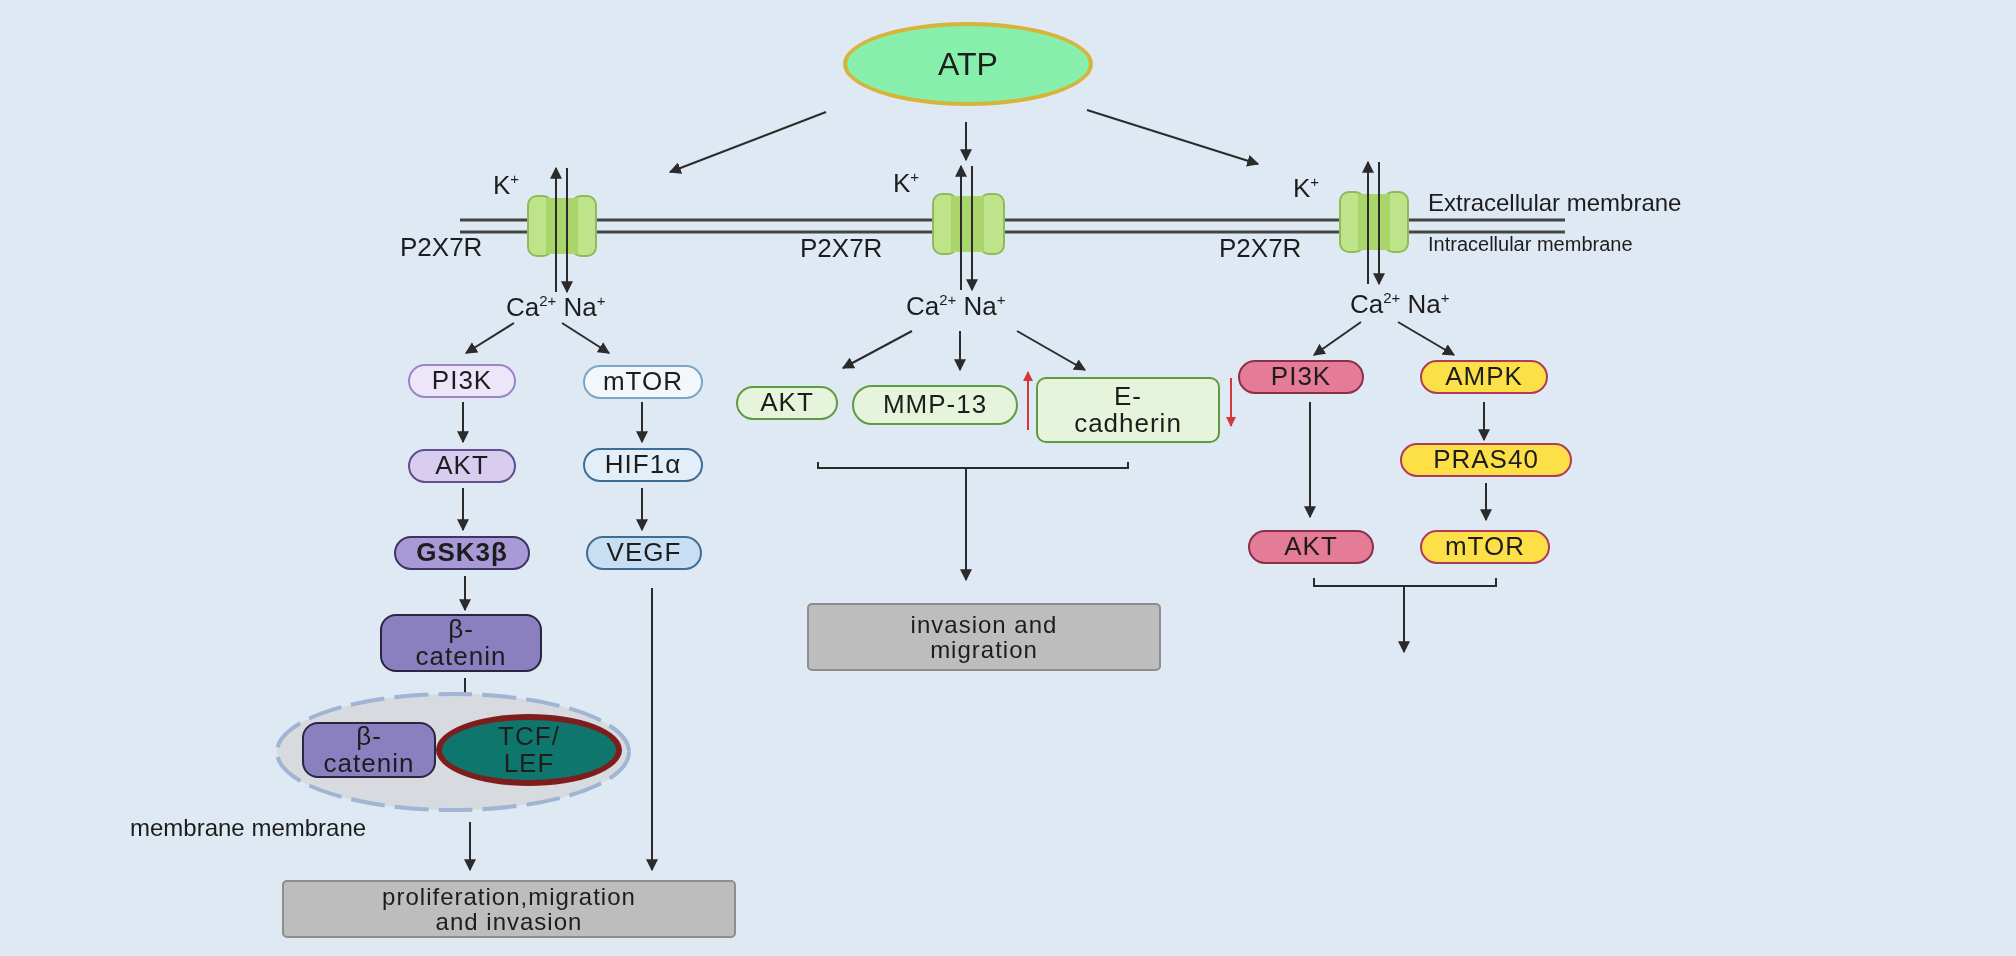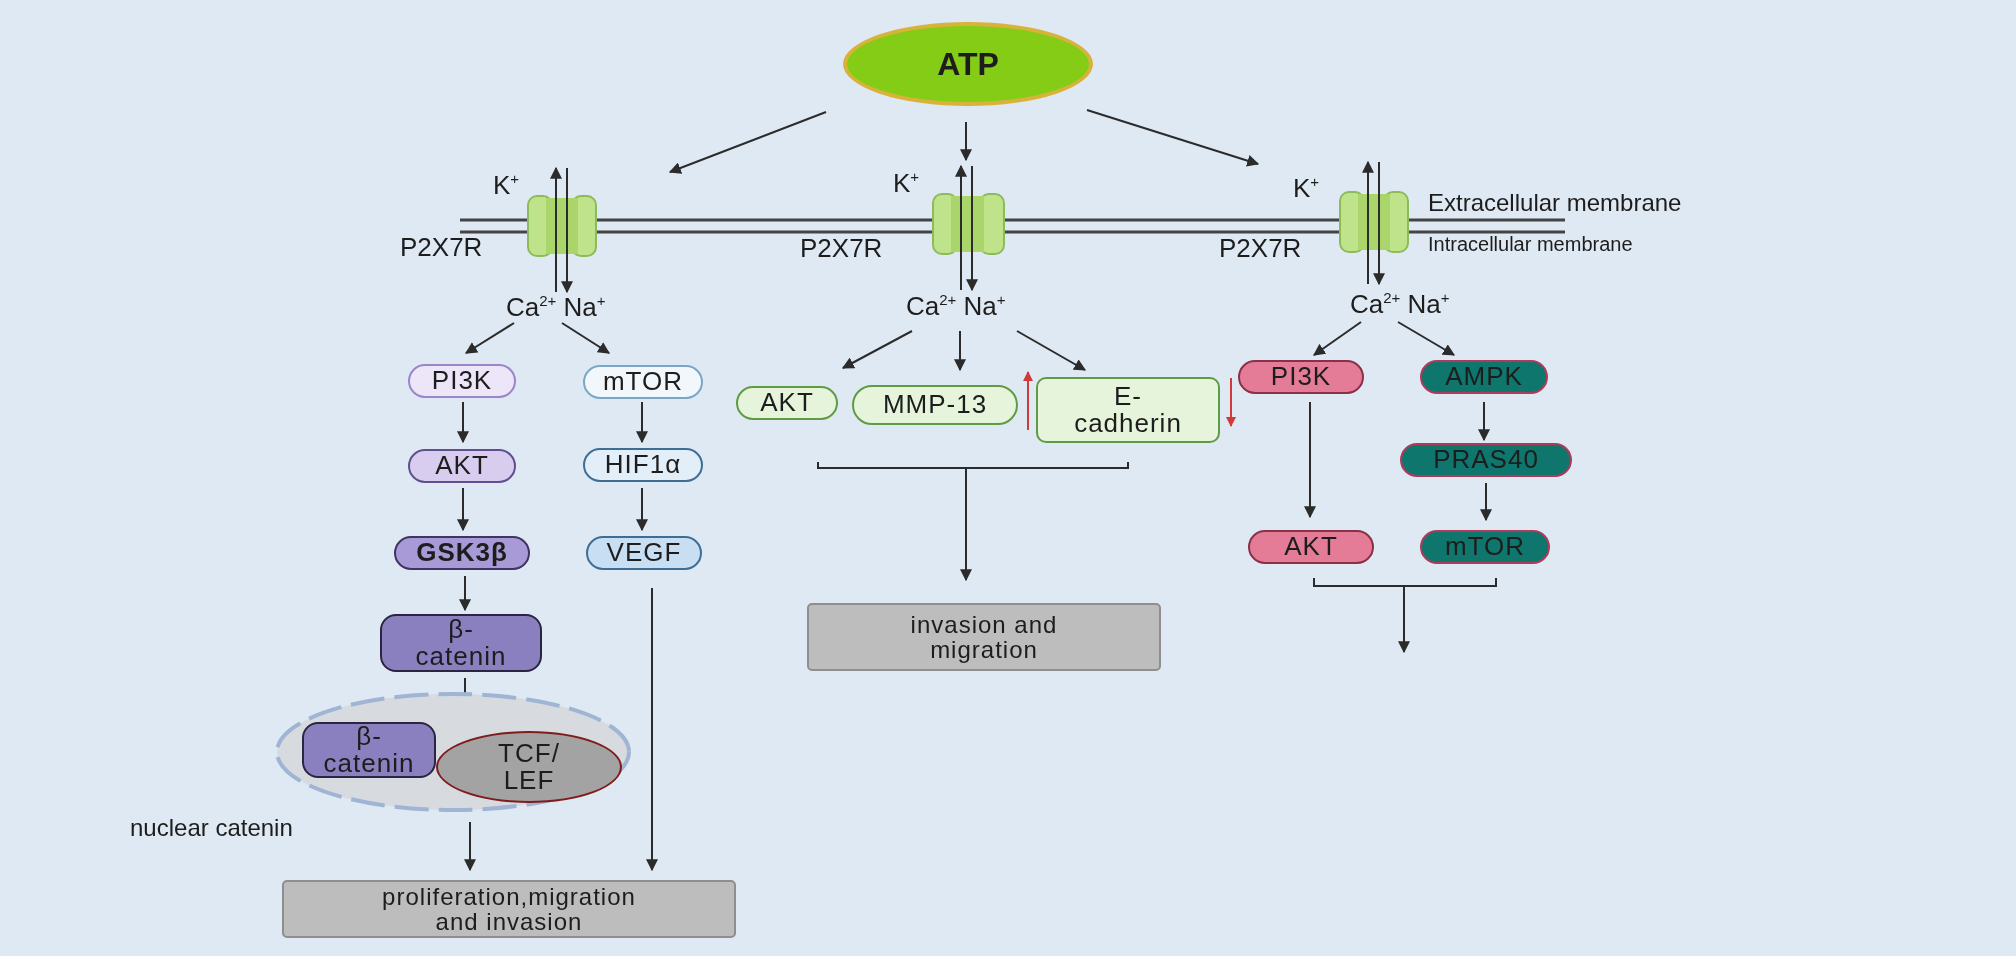--- a/index.html
+++ b/index.html
@@ -16,39 +16,39 @@
     display: flex; align-items: center; justify-content: center;
     text-align: center; line-height: 1.05;
     font-size: 26px; letter-spacing: 1px;
     border: 2px solid #555; border-radius: 20px;
     white-space: pre-line;
   }
   .lbl { position: absolute; font-size: 26px; white-space: nowrap; }
   .lbl sup { font-size: 15px; vertical-align: 10px; }
   .atp {
     position: absolute; left: 843px; top: 22px; width: 250px; height: 84px;
-    border-radius: 50%; background: #84cc16; border: 4px solid #d8b33a;
+    border-radius: 50%; background: #86efac; border: 4px solid #d8b33a;
     display: flex; align-items: center; justify-content: center;
-    font-weight: bold; font-size: 32px; box-sizing: border-box;
+    font-weight: normal; font-size: 32px; box-sizing: border-box;
   }
   .outcome {
     background: #bdbdbd; border: 2px solid #8e8e8e; border-radius: 5px;
     font-size: 24px;
   }
   
   .pur1 { background: #ece6f8; border-color: #9a86c8; }
   .pur2 { background: #d8cdef; border-color: #5f4f8e; }
   .pur3 { background: #a79ad6; border-color: #3f3464; font-weight: bold; }
   .pur4 { background: #8a80c0; border-color: #2a2540; border-radius: 16px; }
   .blu1 { background: #f2f7fc; border-color: #7aa7c8; }
   .blu2 { background: #e2eef8; border-color: #3e6e95; }
   .blu3 { background: #c8def2; border-color: #3e6e95; }
   .grn  { background: #e6f4dc; border-color: #5f9b43; }
   .pnkA { background: #e47b97; border-color: #8a3048; }
-  .pnkB { background: #0f766e; border-color: #b03a5a; }
+  .pnkB { background: #fde047; border-color: #b03a5a; }
 </style>
 </head>
 <body>
 
 <div id="stage">
 
   <svg id="wires" width="2016" height="956">
     <defs>
       <marker id="ah" viewBox="0 0 10 10" refX="9" refY="5" markerWidth="6" markerHeight="6" orient="auto-start-reverse">
         <path d="M0,0 L10,5 L0,10 z" fill="#2b2b2b"></path>
@@ -152,23 +152,23 @@
   <div class="node pur1" style="left:408px;top:364px;width:108px;height:34px">PI3K</div>
   <div class="node pur2" style="left:408px;top:449px;width:108px;height:34px">AKT</div>
   <div class="node pur3" style="left:394px;top:536px;width:136px;height:34px">GSK3β</div>
   <div class="node blu1" style="left:583px;top:365px;width:120px;height:34px">mTOR</div>
   <div class="node blu2" style="left:583px;top:448px;width:120px;height:34px">HIF1α</div>
   <div class="node blu3" style="left:586px;top:536px;width:116px;height:34px">VEGF</div>
   <div class="node pur4" style="left:380px;top:614px;width:162px;height:58px">β-
 catenin</div>
   <div class="node pur4" style="left:302px;top:722px;width:134px;height:56px">β-
 catenin</div>
-  <div class="node" style="left:436px;top:731px;width:186px;height:72px;border-radius:50%;background:#a3a3a3;border:2px solid #7f1d1d">TCF/
+  <div class="node" style="left:436px;top:714px;width:186px;height:72px;border-radius:50%;background:#0f766e;border:6px solid #7f1d1d">TCF/
 LEF</div>
-  <div class="lbl" style="left:130px;top:814px;font-size:24px">nuclear catenin</div>
+  <div class="lbl" style="left:130px;top:814px;font-size:24px">membrane membrane</div>
   <div class="node outcome" style="left:282px;top:880px;width:454px;height:58px">proliferation,migration
 and invasion</div>
 
   <div class="node grn" style="left:736px;top:386px;width:102px;height:34px">AKT</div>
   <div class="node grn" style="left:852px;top:385px;width:166px;height:40px">MMP-13</div>
   <div class="node grn" style="left:1036px;top:377px;width:184px;height:66px;border-radius:10px">E-
 cadherin</div>
   <div class="node outcome" style="left:807px;top:603px;width:354px;height:68px">invasion and
 migration</div>
 

